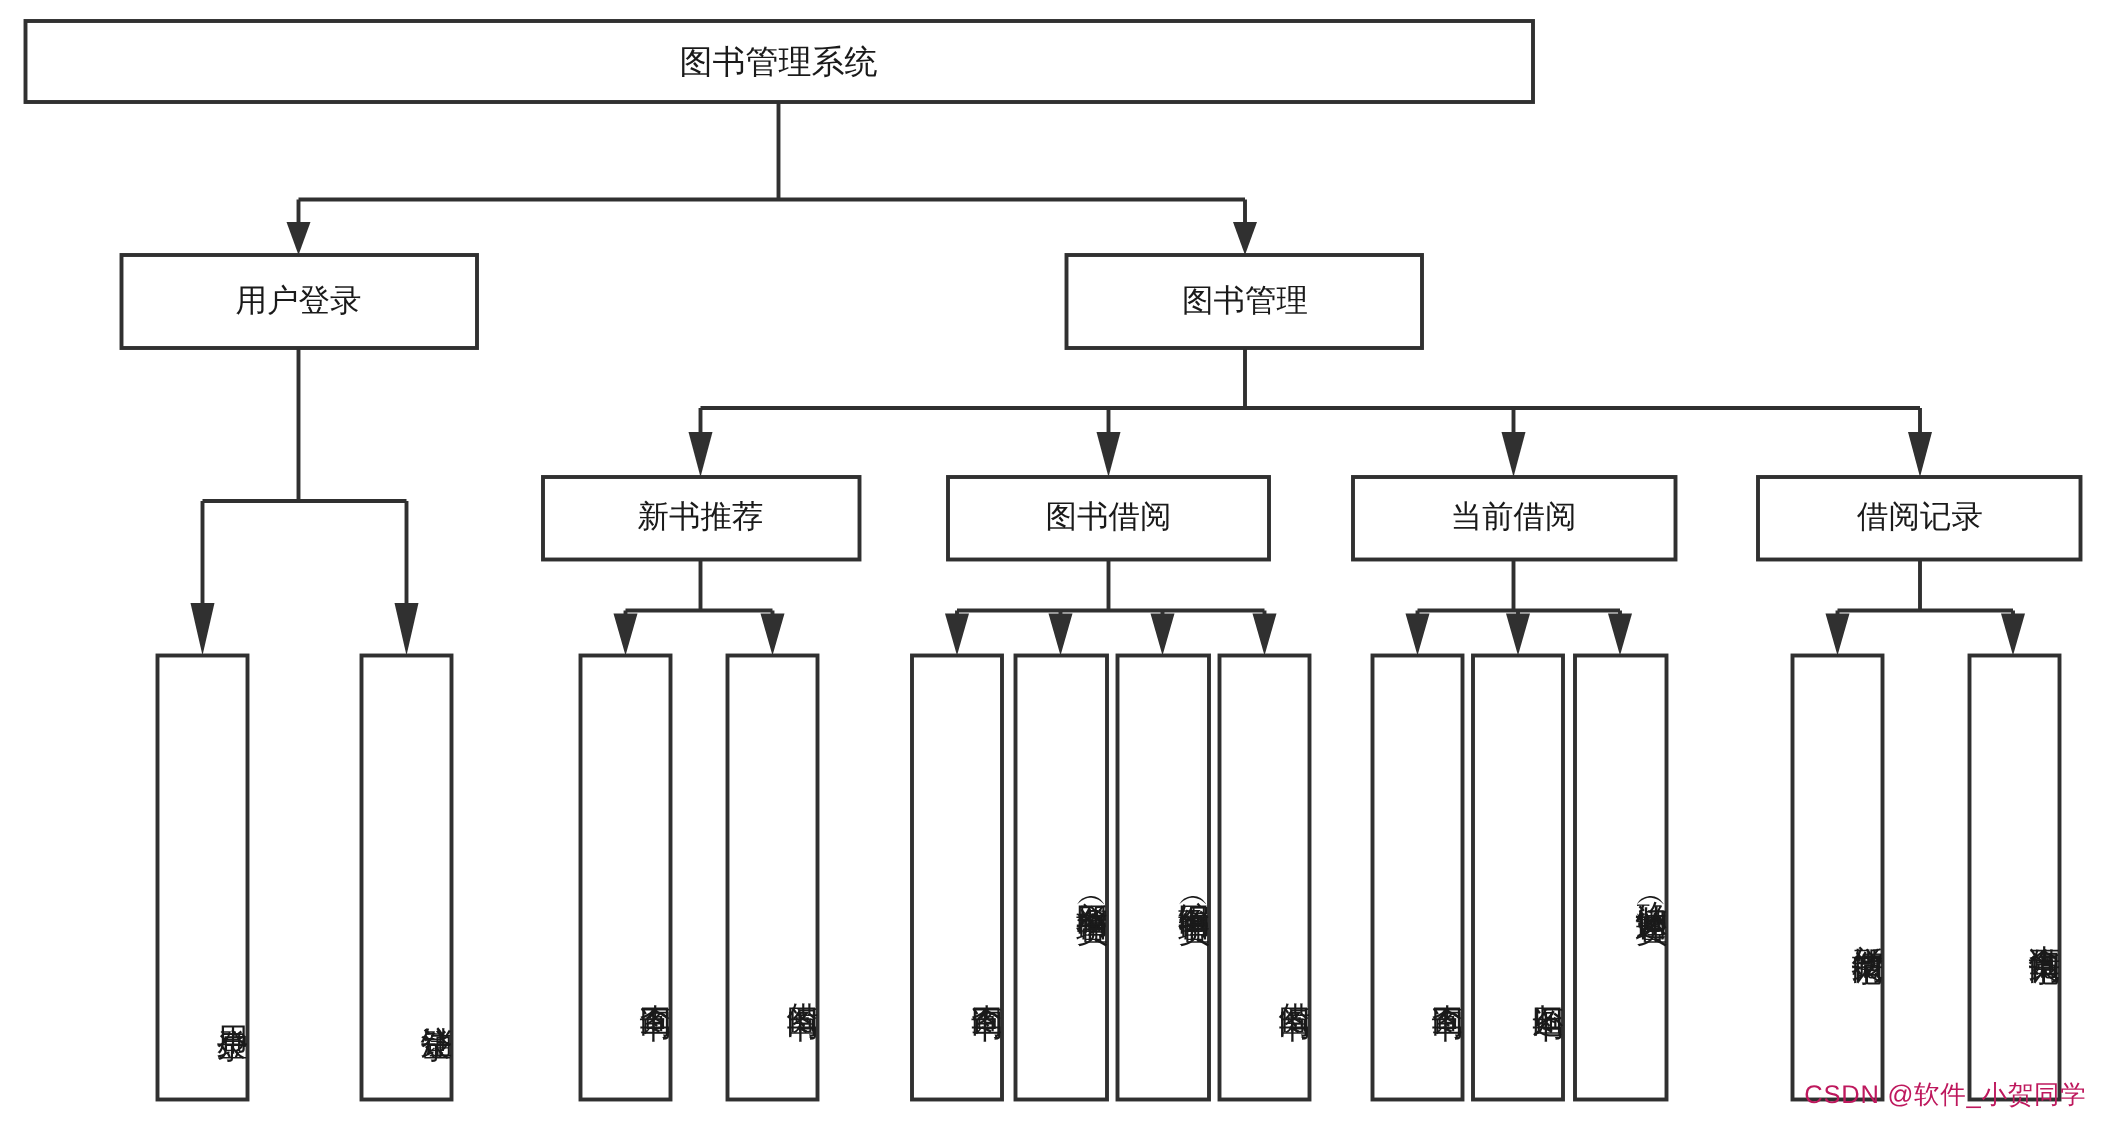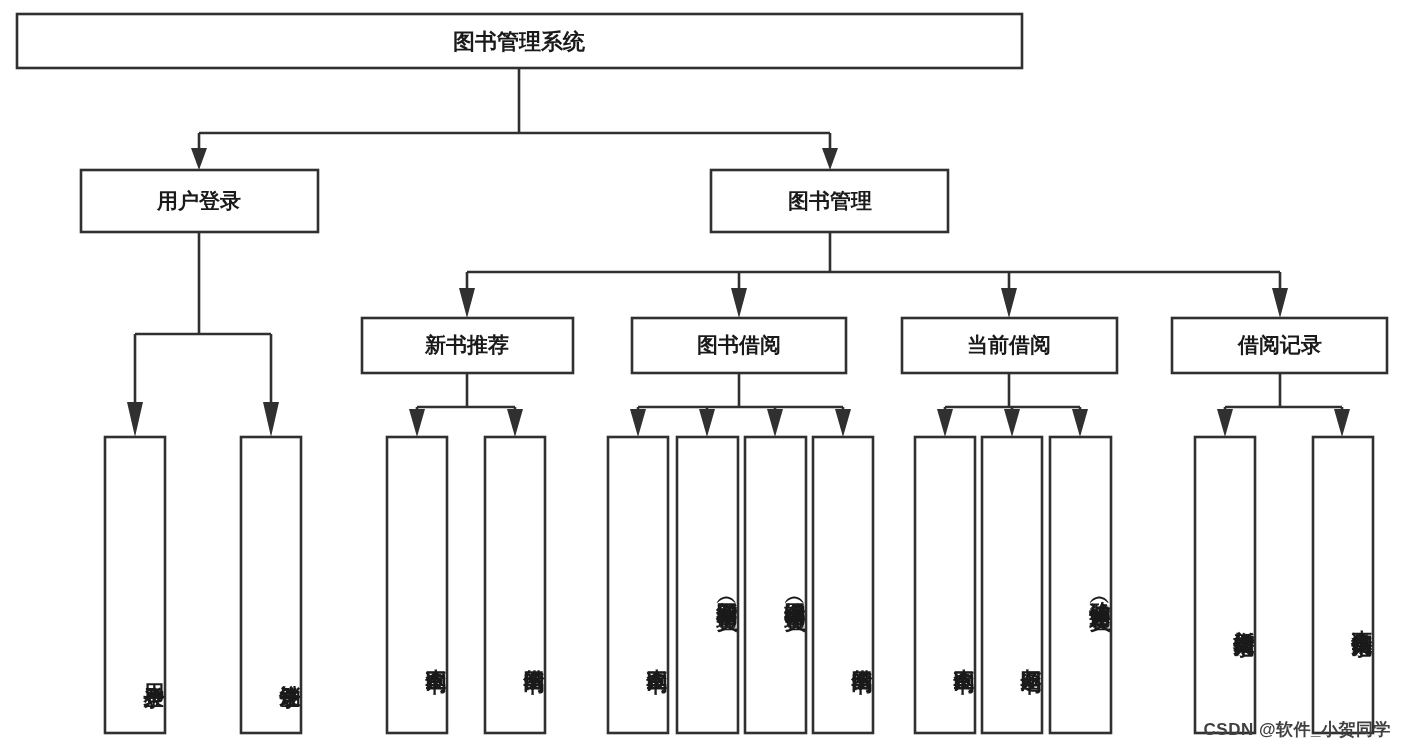--- a/index.html
+++ b/index.html
@@ -10,21 +10,20 @@
   body {
     width: 1405px;
     height: 747px;
     font-family: "Liberation Sans", "DejaVu Sans", sans-serif;
     overflow: hidden;
   }
   #diagram-root {
     position: relative;
     width: 1405px;
     height: 747px;
-    font-weight: bold;
   }
   svg#flow {
     position: absolute;
     top: 0;
     left: 0;
     width: 1405px;
     height: 747px;
     display: block;
   }
   .node-rect {
@@ -69,21 +68,21 @@
     letter-spacing: 1.5px;
     white-space: nowrap;
     pointer-events: none;
   }
   .watermark {
     position: absolute;
     right: 14px;
     bottom: 6px;
     font-family: "Liberation Sans", "DejaVu Sans", sans-serif;
     font-size: 17px;
-    color: #404040;
+    color: #be185d;
     letter-spacing: 0.5px;
     white-space: nowrap;
     margin-left: 16px;
   }
 </style>
 </head>
 <body>
 
 <div id="diagram-root">
 

